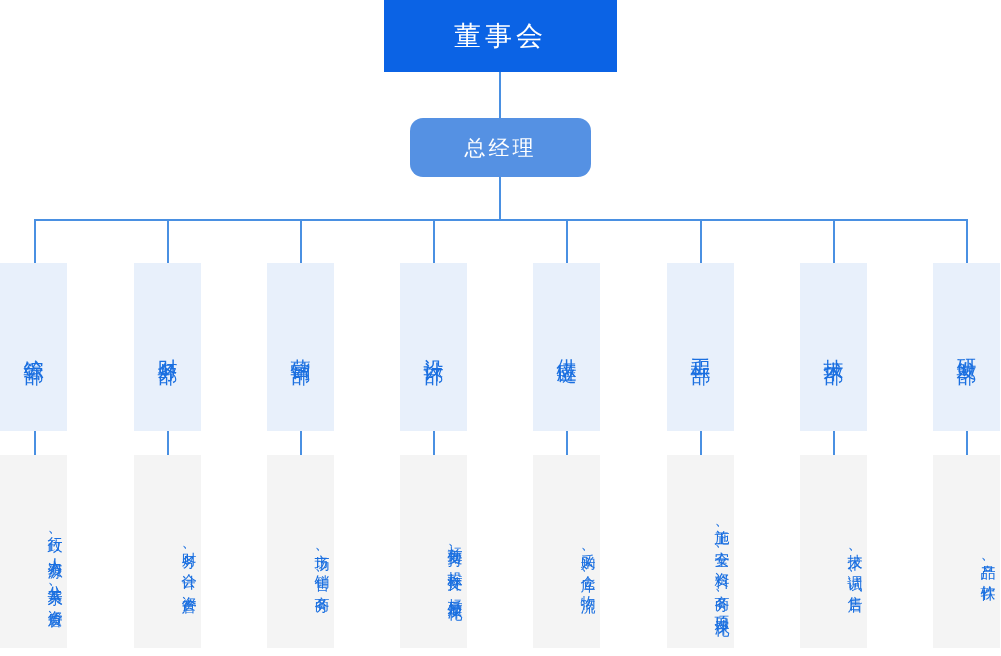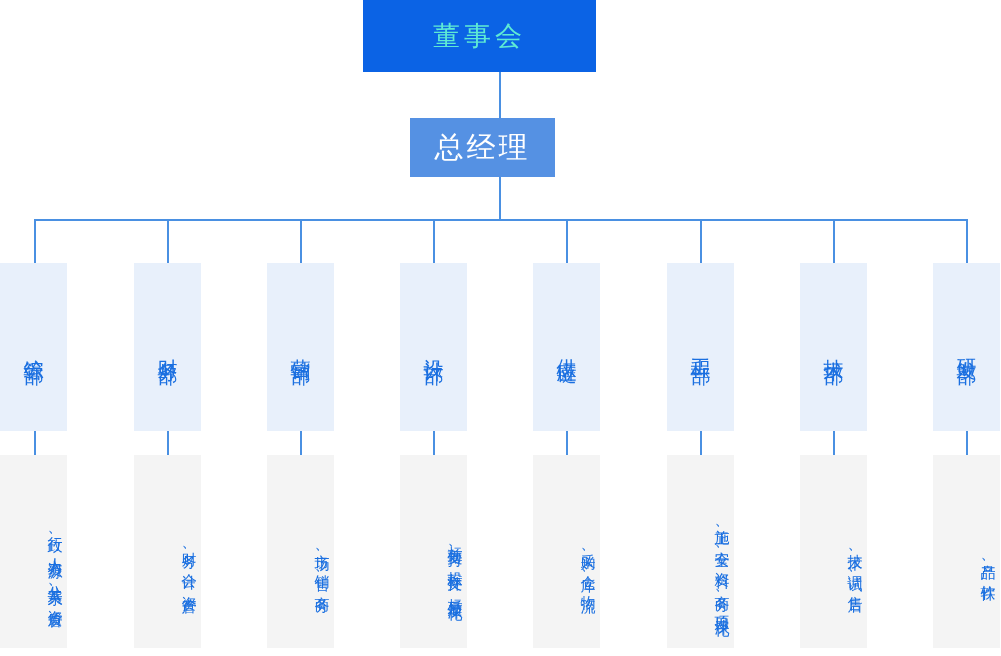--- a/index.html
+++ b/index.html
@@ -14,47 +14,48 @@
     position: relative;
     width: 1001px;
     height: 656px;
     overflow: hidden;
     background: #ffffff;
   }
 
   
   .node-board {
     position: absolute;
-    left: 363px;
+    left: 384px;
     top: 0px;
     width: 233px;
     height: 72px;
     background: #0b63e5;
-    color: #5eead4;
+    color: #ffffff;
     display: flex;
     align-items: center;
     justify-content: center;
     font-size: 27px;
     letter-spacing: 4px;
     font-weight: 400;
   }
   .node-gm {
     position: absolute;
     left: 410px;
     top: 118px;
-    width: 145px;
+    width: 181px;
     height: 59px;
     background: #5591e3;
     color: #ffffff;
     display: flex;
     align-items: center;
     justify-content: center;
-    font-size: 29px;
+    font-size: 21px;
     letter-spacing: 3px;
     font-weight: 400;
+    border-radius: 13px;
   }
 
   
   .conn {
     position: absolute;
     background: #4a90e2;
   }
   .conn-v { width: 2px; }
   .conn-h { height: 2px; }
 

